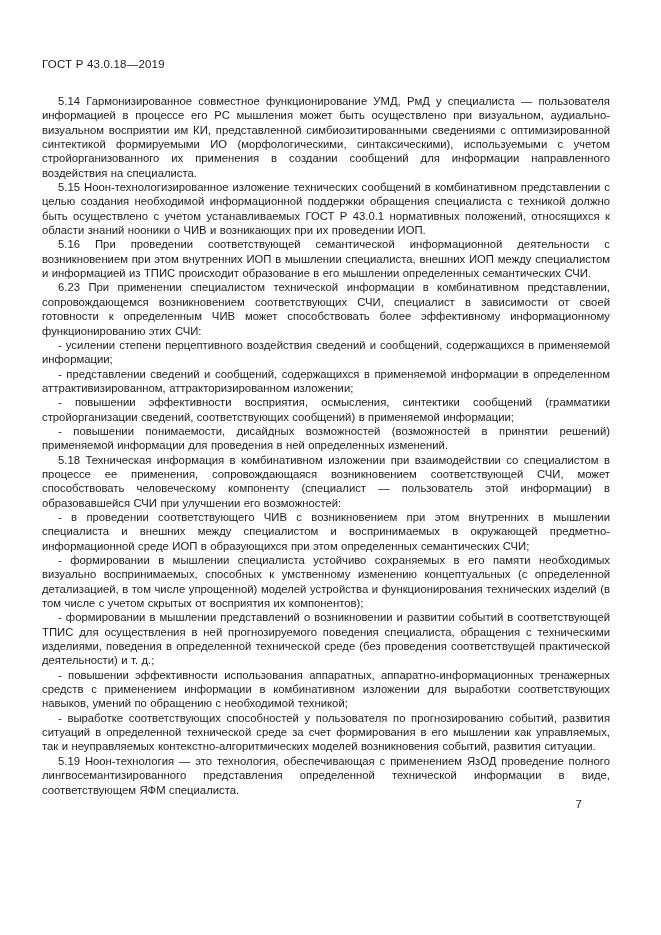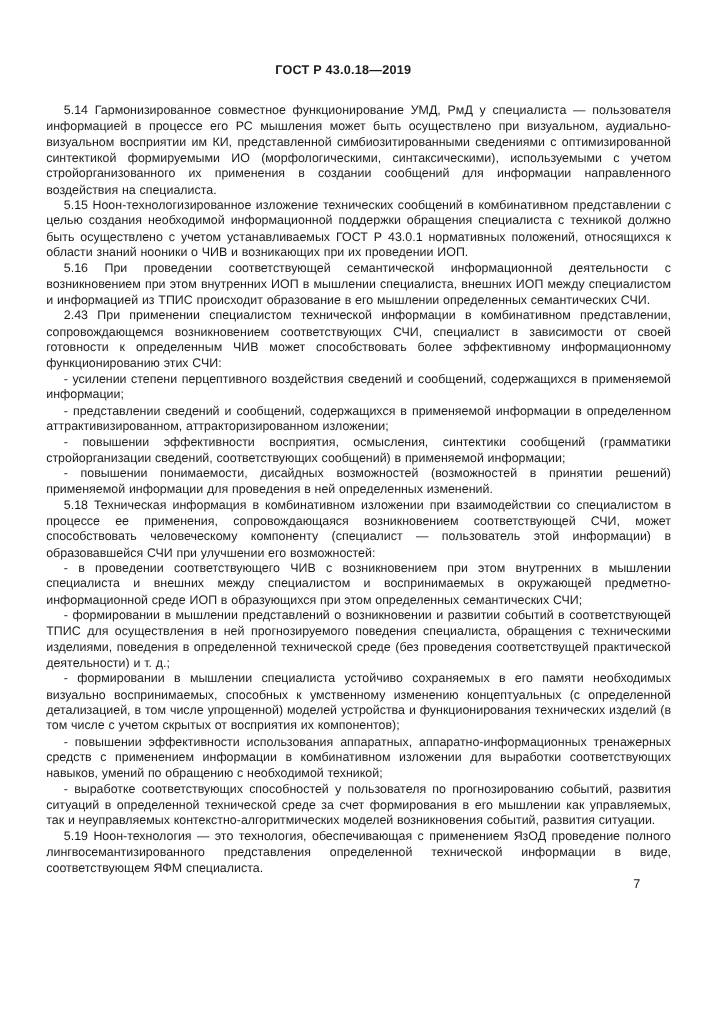--- a/index.html
+++ b/index.html
@@ -15,24 +15,24 @@
     }
     .page {
       box-sizing: border-box;
       width: 661px;
       height: 935px;
       padding: 57px 51px 0 42px;
       overflow: hidden;
       background: #ffffff;
     }
     .doc-header {
-      font-weight: bold;
+      font-weight: normal;
       font-size: 11.5px;
       line-height: 14px;
-      text-align: center;
+      text-align: left;
       padding-right: 28px;
       margin-bottom: 23px;
       letter-spacing: 0.2px;
     }
     .doc-body p.para {
       margin: 0;
       font-size: 11.3px;
       line-height: 14.35px;
       text-align: justify;
       text-indent: 16px;
@@ -48,28 +48,28 @@
 </head>
 <body>
 
 <div class="page">
   <div class="doc-header">ГОСТ Р 43.0.18—2019</div>
 
   <div class="doc-body">
     <p class="para">5.14 Гармонизированное совместное функционирование УМД, РмД у специалиста — пользователя информацией в процессе его РС мышления может быть осуществлено при визуальном, аудиально-визуальном восприятии им КИ, представленной симбиозитированными сведениями с оптимизированной синтектикой формируемыми ИО (морфологическими, синтаксическими), используемыми с учетом стройорганизованного их применения в создании сообщений для информации направленного воздействия на специалиста.</p>
     <p class="para">5.15 Ноон-технологизированное изложение технических сообщений в комбинативном представлении с целью создания необходимой информационной поддержки обращения специалиста с техникой должно быть осуществлено с учетом устанавливаемых ГОСТ Р 43.0.1 нормативных положений, относящихся к области знаний нооники о ЧИВ и возникающих при их проведении ИОП.</p>
     <p class="para">5.16 При проведении соответствующей семантической информационной деятельности с возникновением при этом внутренних ИОП в мышлении специалиста, внешних ИОП между специалистом и информацией из ТПИС происходит образование в его мышлении определенных семантических СЧИ.</p>
-    <p class="para">2.43 При применении специалистом технической информации в комбинативном представлении, сопровождающемся возникновением соответствующих СЧИ, специалист в зависимости от своей готовности к определенным ЧИВ может способствовать более эффективному информационному функционированию этих СЧИ:</p>
+    <p class="para">6.23 При применении специалистом технической информации в комбинативном представлении, сопровождающемся возникновением соответствующих СЧИ, специалист в зависимости от своей готовности к определенным ЧИВ может способствовать более эффективному информационному функционированию этих СЧИ:</p>
     <p class="para">- усилении степени перцептивного воздействия сведений и сообщений, содержащихся в применяемой информации;</p>
     <p class="para">- представлении сведений и сообщений, содержащихся в применяемой информации в определенном аттрактивизированном, аттракторизированном изложении;</p>
     <p class="para">- повышении эффективности восприятия, осмысления, синтектики сообщений (грамматики стройорганизации сведений, соответствующих сообщений) в применяемой информации;</p>
     <p class="para">- повышении понимаемости, дисайдных возможностей (возможностей в принятии решений) применяемой информации для проведения в ней определенных изменений.</p>
     <p class="para">5.18 Техническая информация в комбинативном изложении при взаимодействии со специалистом в процессе ее применения, сопровождающаяся возникновением соответствующей СЧИ, может способствовать человеческому компоненту (специалист — пользователь этой информации) в образовавшейся СЧИ при улучшении его возможностей:</p>
     <p class="para">- в проведении соответствующего ЧИВ с возникновением при этом внутренних в мышлении специалиста и внешних между специалистом и воспринимаемых в окружающей предметно-информационной среде ИОП в образующихся при этом определенных семантических СЧИ;</p>
+    <p class="para">- формировании в мышлении специалиста устойчиво сохраняемых в его памяти необходимых визуально воспринимаемых, способных к умственному изменению концептуальных (с определенной детализацией, в том числе упрощенной) моделей устройства и функционирования технических изделий (в том числе с учетом скрытых от восприятия их компонентов);</p>
     <p class="para">- формировании в мышлении представлений о возникновении и развитии событий в соответствующей ТПИС для осуществления в ней прогнозируемого поведения специалиста, обращения с техническими изделиями, поведения в определенной технической среде (без проведения соответствущей практической деятельности) и т. д.;</p>
-    <p class="para">- формировании в мышлении специалиста устойчиво сохраняемых в его памяти необходимых визуально воспринимаемых, способных к умственному изменению концептуальных (с определенной детализацией, в том числе упрощенной) моделей устройства и функционирования технических изделий (в том числе с учетом скрытых от восприятия их компонентов);</p>
     <p class="para">- повышении эффективности использования аппаратных, аппаратно-информационных тренажерных средств с применением информации в комбинативном изложении для выработки соответствующих навыков, умений по обращению с необходимой техникой;</p>
     <p class="para">- выработке соответствующих способностей у пользователя по прогнозированию событий, развития ситуаций в определенной технической среде за счет формирования в его мышлении как управляемых, так и неуправляемых контекстно-алгоритмических моделей возникновения событий, развития ситуации.</p>
     <p class="para">5.19 Ноон-технология — это технология, обеспечивающая с применением ЯзОД проведение полного лингвосемантизированного представления определенной технической информации в виде, соответствующем ЯФМ специалиста.</p>
   </div>
 
   <div class="page-number">7</div>
 </div>
 
 </body></html>

